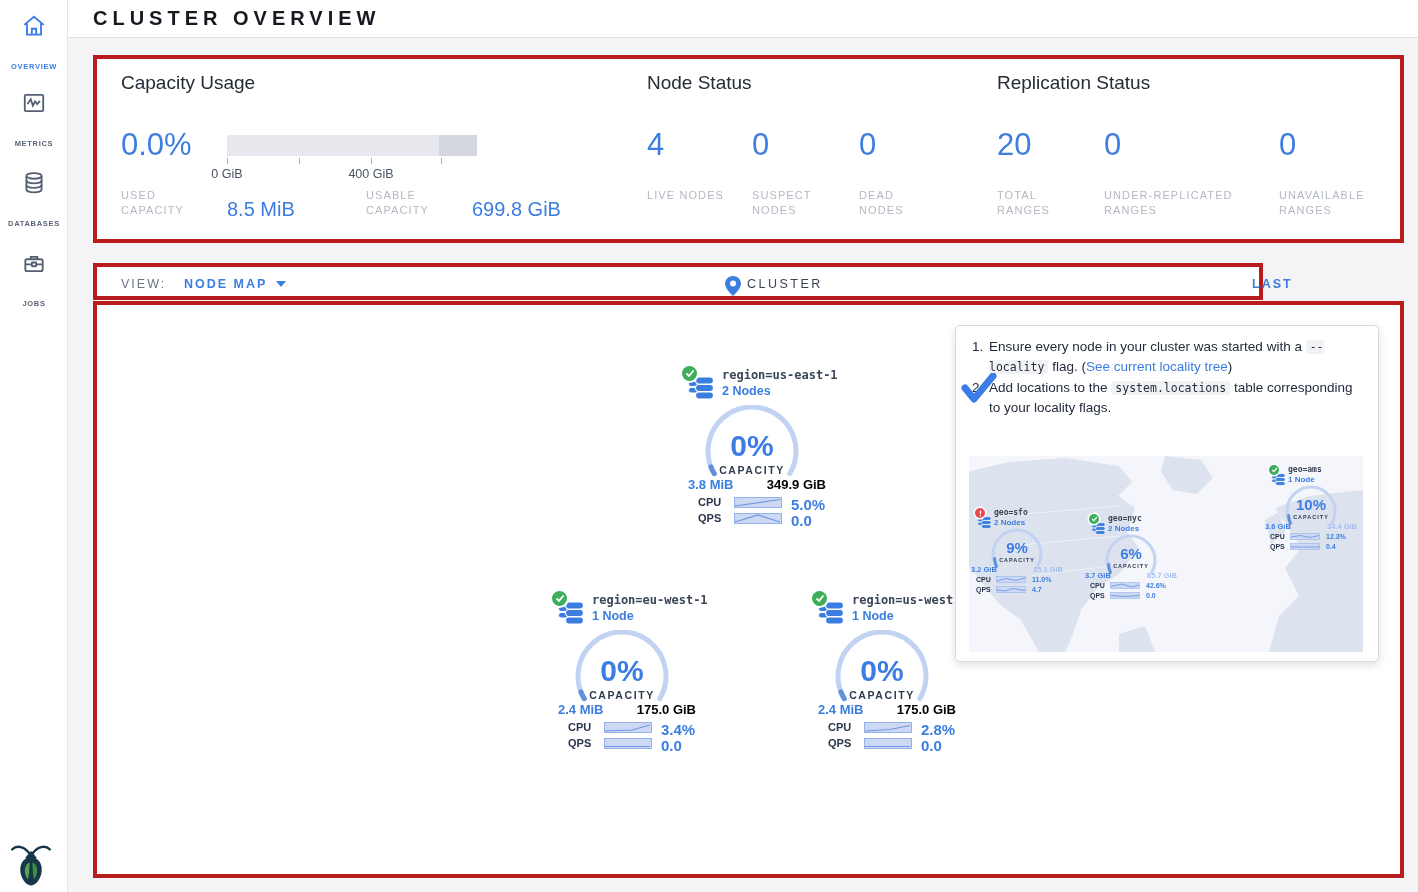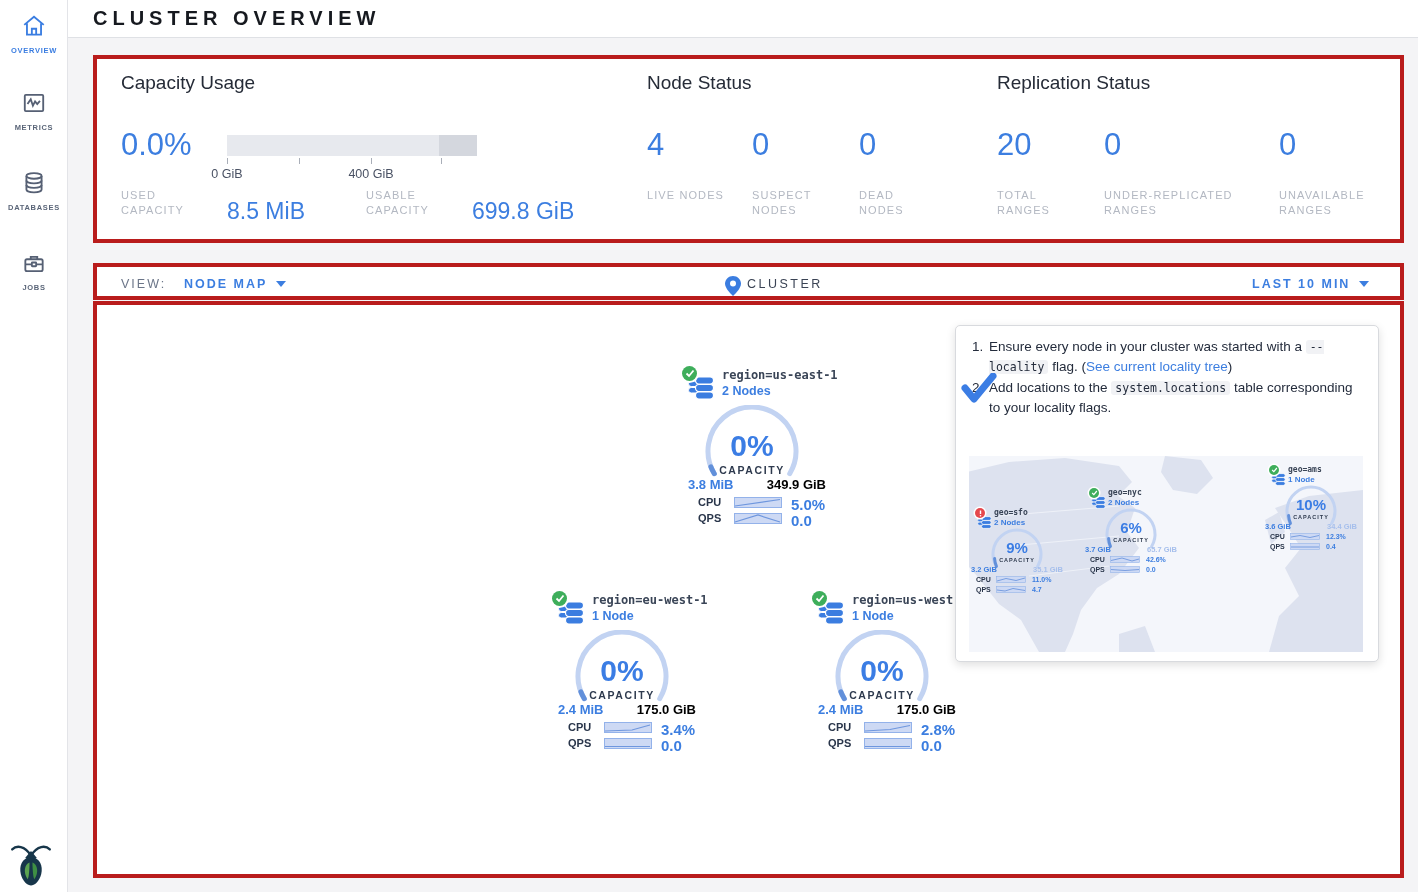--- a/index.html
+++ b/index.html
@@ -7,42 +7,42 @@
   body {
     font-family:"Liberation Sans", sans-serif;
     background:#f4f4f6;
     position:relative;
     overflow:hidden;
     color:#242c3c;
   }
   
   .sidebar { position:absolute; left:0; top:0; width:68px; height:892px; background:#fff; border-right:1px solid #e3e4e8; z-index:10; }
   .side-item { position:absolute; width:68px; text-align:center; cursor:pointer; }
-  .side-item .lbl { display:block; margin-top:3px; font-size:7.5px; font-weight:bold; letter-spacing:.7px; color:#5a6578; }
+  .side-item .lbl { display:block; margin-top:19px; font-size:7.5px; font-weight:bold; letter-spacing:.7px; color:#5a6578; }
   .side-item svg { stroke:#566074; fill:none; stroke-width:1.7; }
   .side-item.active svg { stroke:#3a7de1; }
   .side-item.active .lbl { color:#3a7de1; }
   .logo { position:absolute; left:9px; top:840px; }
 
   
   .topbar { position:absolute; left:68px; top:0; right:0; height:38px; background:#fff; border-bottom:1px solid #dfe1e5; }
   .page-title { position:absolute; left:25px; top:7px; font-size:20px; font-weight:bold; letter-spacing:5px; color:#16191f; }
 
   
   .panel { position:absolute; background:#fff; border:4px solid #b91c1c; }
   #stats-panel { left:93px; top:55px; width:1311px; height:188px; }
-  #view-bar   { left:93px; top:263px; width:1311px; height:37px;padding-left:39px; }
+  #view-bar   { left:93px; top:263px; width:1170px; height:37px;padding-left:39px; }
   #map-panel  { left:93px; top:301px; width:1311px; height:577px; }
 
   
   .abs { position:absolute; }
   .sec-title { font-size:19px; color:#252b37; }
   .stat-big { font-size:31px; color:#3c7ee0; line-height:32px; }
   .stat-lbl { font-size:11px; letter-spacing:1.1px; color:#b3b8c2; line-height:15px; }
-  .stat-val { font-size:23px; color:#3c7ee0; }
+  .stat-val { font-size:20px; color:#3c7ee0; }
   .cap-bar { left:130px; top:76px; width:250px; height:21px; background:#e7e9ee; }
   .cap-bar .dark { position:absolute; right:0; top:0; width:38px; height:21px; background:#d4d7de; }
   .tick { top:99px; width:1px; height:6px; background:#a9aeb8; }
   .tick-lbl { top:108px; width:60px; text-align:center; font-size:12.5px; color:#4a5264; }
 
   
   .vb-txt { font-size:12.5px; letter-spacing:2px; line-height:35px; }
   .caret { display:inline-block; width:0; height:0; border-left:5px solid transparent; border-right:5px solid transparent; border-top:6px solid #3c7ee0; margin-left:9px; vertical-align:1px; }
   .blue { color:#3c7ee0; }
   .gray-lbl { color:#6b7588; }
@@ -389,21 +389,21 @@
       <div class="mc-row" style="top:78px">
           <span class="m-lbl">QPS</span>
           <svg class="m-band" width="30" height="7">
             <rect x="0.5" y="0.5" width="29" height="6" fill="#cdd9f4" stroke="#93b2ea" stroke-width="0.6"></rect>
             <polyline points="1,4 9,5 17,2.5 29,4.5" fill="none" stroke="#6f97de" stroke-width="0.9"></polyline>
           </svg>
           <span class="m-val">4.7</span>
         </div>
     </div>
 
-    <div class="mini-card" style="left:114px; top:32px">
+    <div class="mini-card" style="left:114px; top:58px">
       <div class="mc-badge">
           <svg width="7" height="6" viewBox="0 0 10 9" style="position:absolute;left:1.5px;top:2px">
             <polyline points="1.5,4.5 4,7 8.5,1.5" fill="none" stroke="#fff" stroke-width="1.8"></polyline>
           </svg>
         </div>
       <svg class="abs" style="left:8px; top:7px" width="16" height="15" viewBox="0 0 30 28">
         <rect x="1.5" y="7" width="11" height="5.5" rx="2.7" fill="#3b7de0" stroke="#fff"></rect>
           <rect x="1.5" y="13.5" width="11" height="5.5" rx="2.7" fill="#3b7de0" stroke="#fff"></rect>
         <rect x="8.5" y="3" width="18" height="7" rx="3.4" fill="#3b7de0" stroke="#fff" stroke-width="1.2"></rect>
           <rect x="8.5" y="10.5" width="18" height="7" rx="3.4" fill="#3b7de0" stroke="#fff" stroke-width="1.2"></rect>

